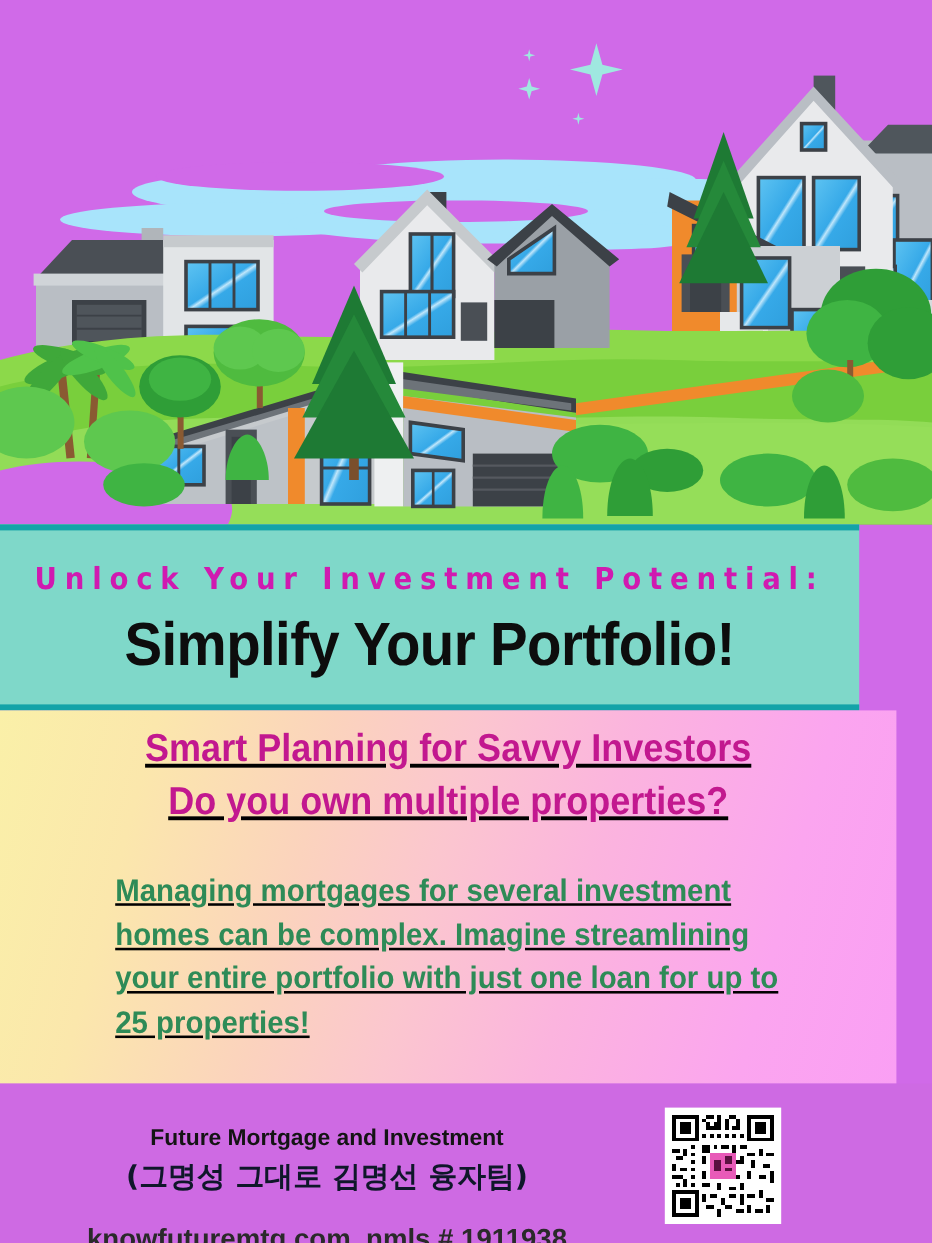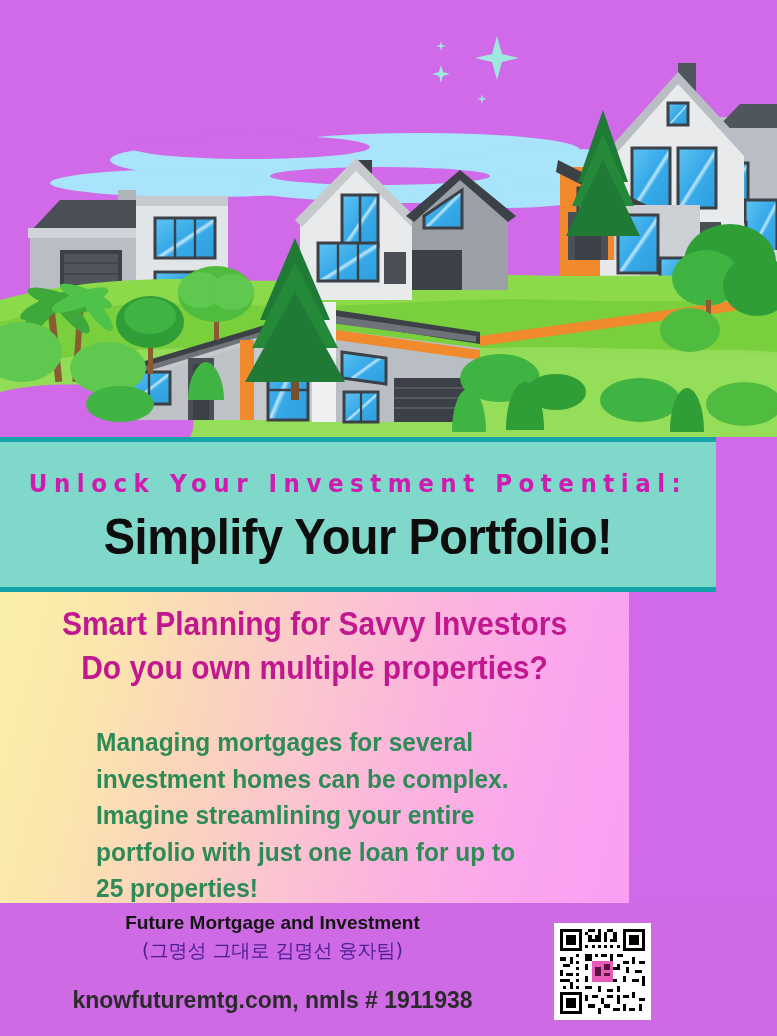--- a/index.html
+++ b/index.html
@@ -62,31 +62,32 @@
     letter-spacing: -0.5px;
     color: #0d0d0d;
     white-space: nowrap;
     transform: scaleY(1.08);
   }
 
   
   .body-band {
     position: absolute;
     left: 0; top: 592px;
-    width: 629px;
+    width: 747px;
     height: 311px;
     background: linear-gradient(105deg,
         #faf0a8 0%,
         #fbe7ac 16%,
         #fbd3bd 34%,
         #fbc6cf 48%,
         #fbb4de 64%,
         #fba5ef 84%,
         #fa9ff4 100%);
     text-align: center;
+    text-decoration: underline;
   }
   .sub-1 {
     margin: 0;
     padding-top: 15px;
     font-family: "Liberation Sans", sans-serif;
     font-weight: 700;
     font-size: 30px;
     color: #c2188f;
     white-space: nowrap;
     transform: scaleY(1.08);
@@ -122,34 +123,34 @@
     background: #ce6ae3;
   }
   .footer-text {
     position: absolute;
     left: 0; top: 0;
     width: 545px;
     text-align: center;
   }
   .company {
     margin: 0;
-    padding-top: 9px;
+    padding-top: 35px;
     font-family: "Liberation Sans", sans-serif;
     font-weight: 700;
     font-size: 19px;
     color: #141414;
     white-space: nowrap;
   }
   .company-kr {
     margin: 0;
     padding-top: 4px;
     font-family: "DejaVu Sans", sans-serif;
-    font-weight: 400;
-    font-size: 19px;
-    color: #4c1d95;
+    font-weight: 700;
+    font-size: 24px;
+    color: #0f172a;
     white-space: nowrap;
   }
   .contact {
     margin: 0;
     padding-top: 23px;
     font-family: "Liberation Sans", sans-serif;
     font-weight: 700;
     font-size: 23px;
     color: #2a2a2a;
     white-space: nowrap;

